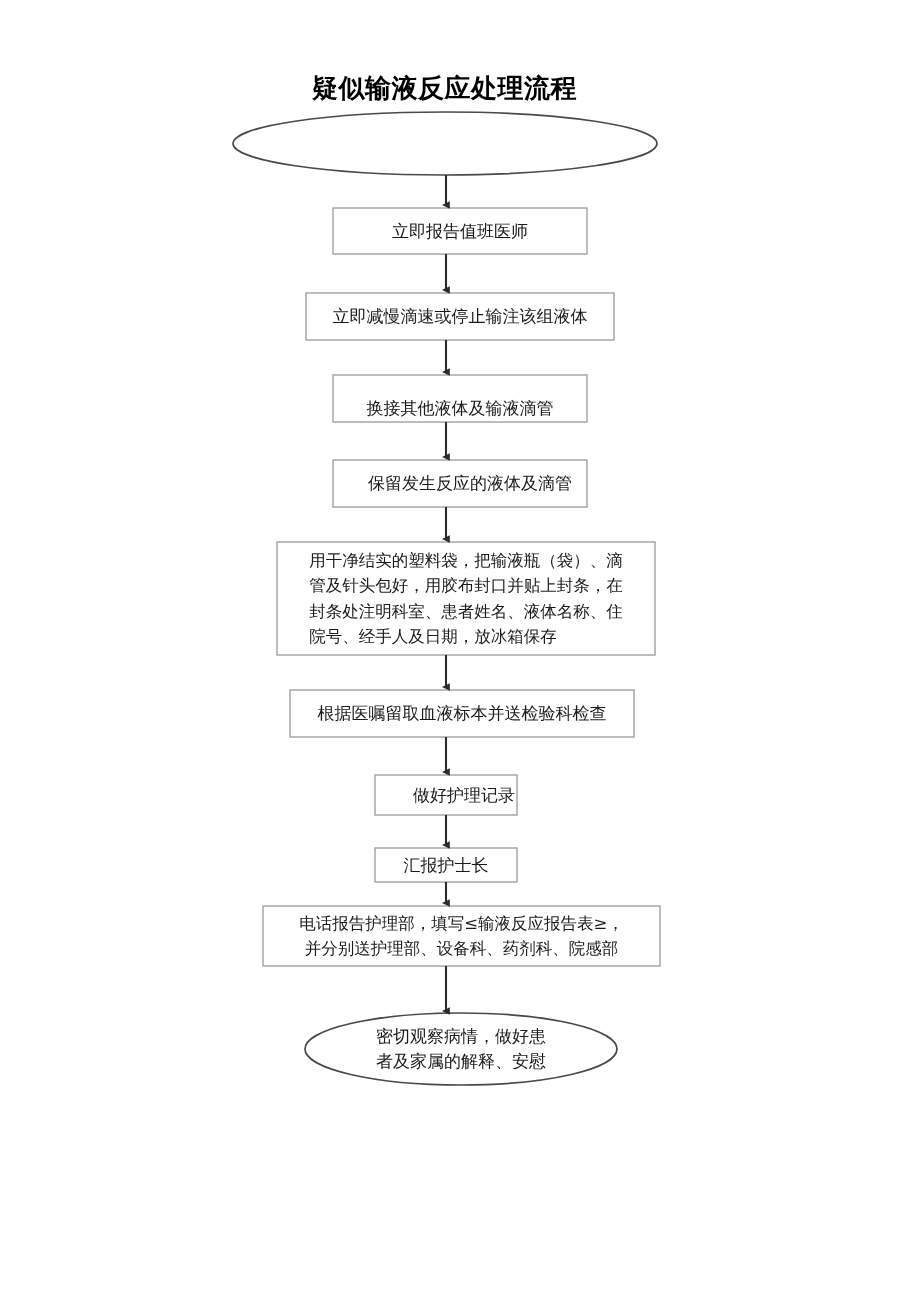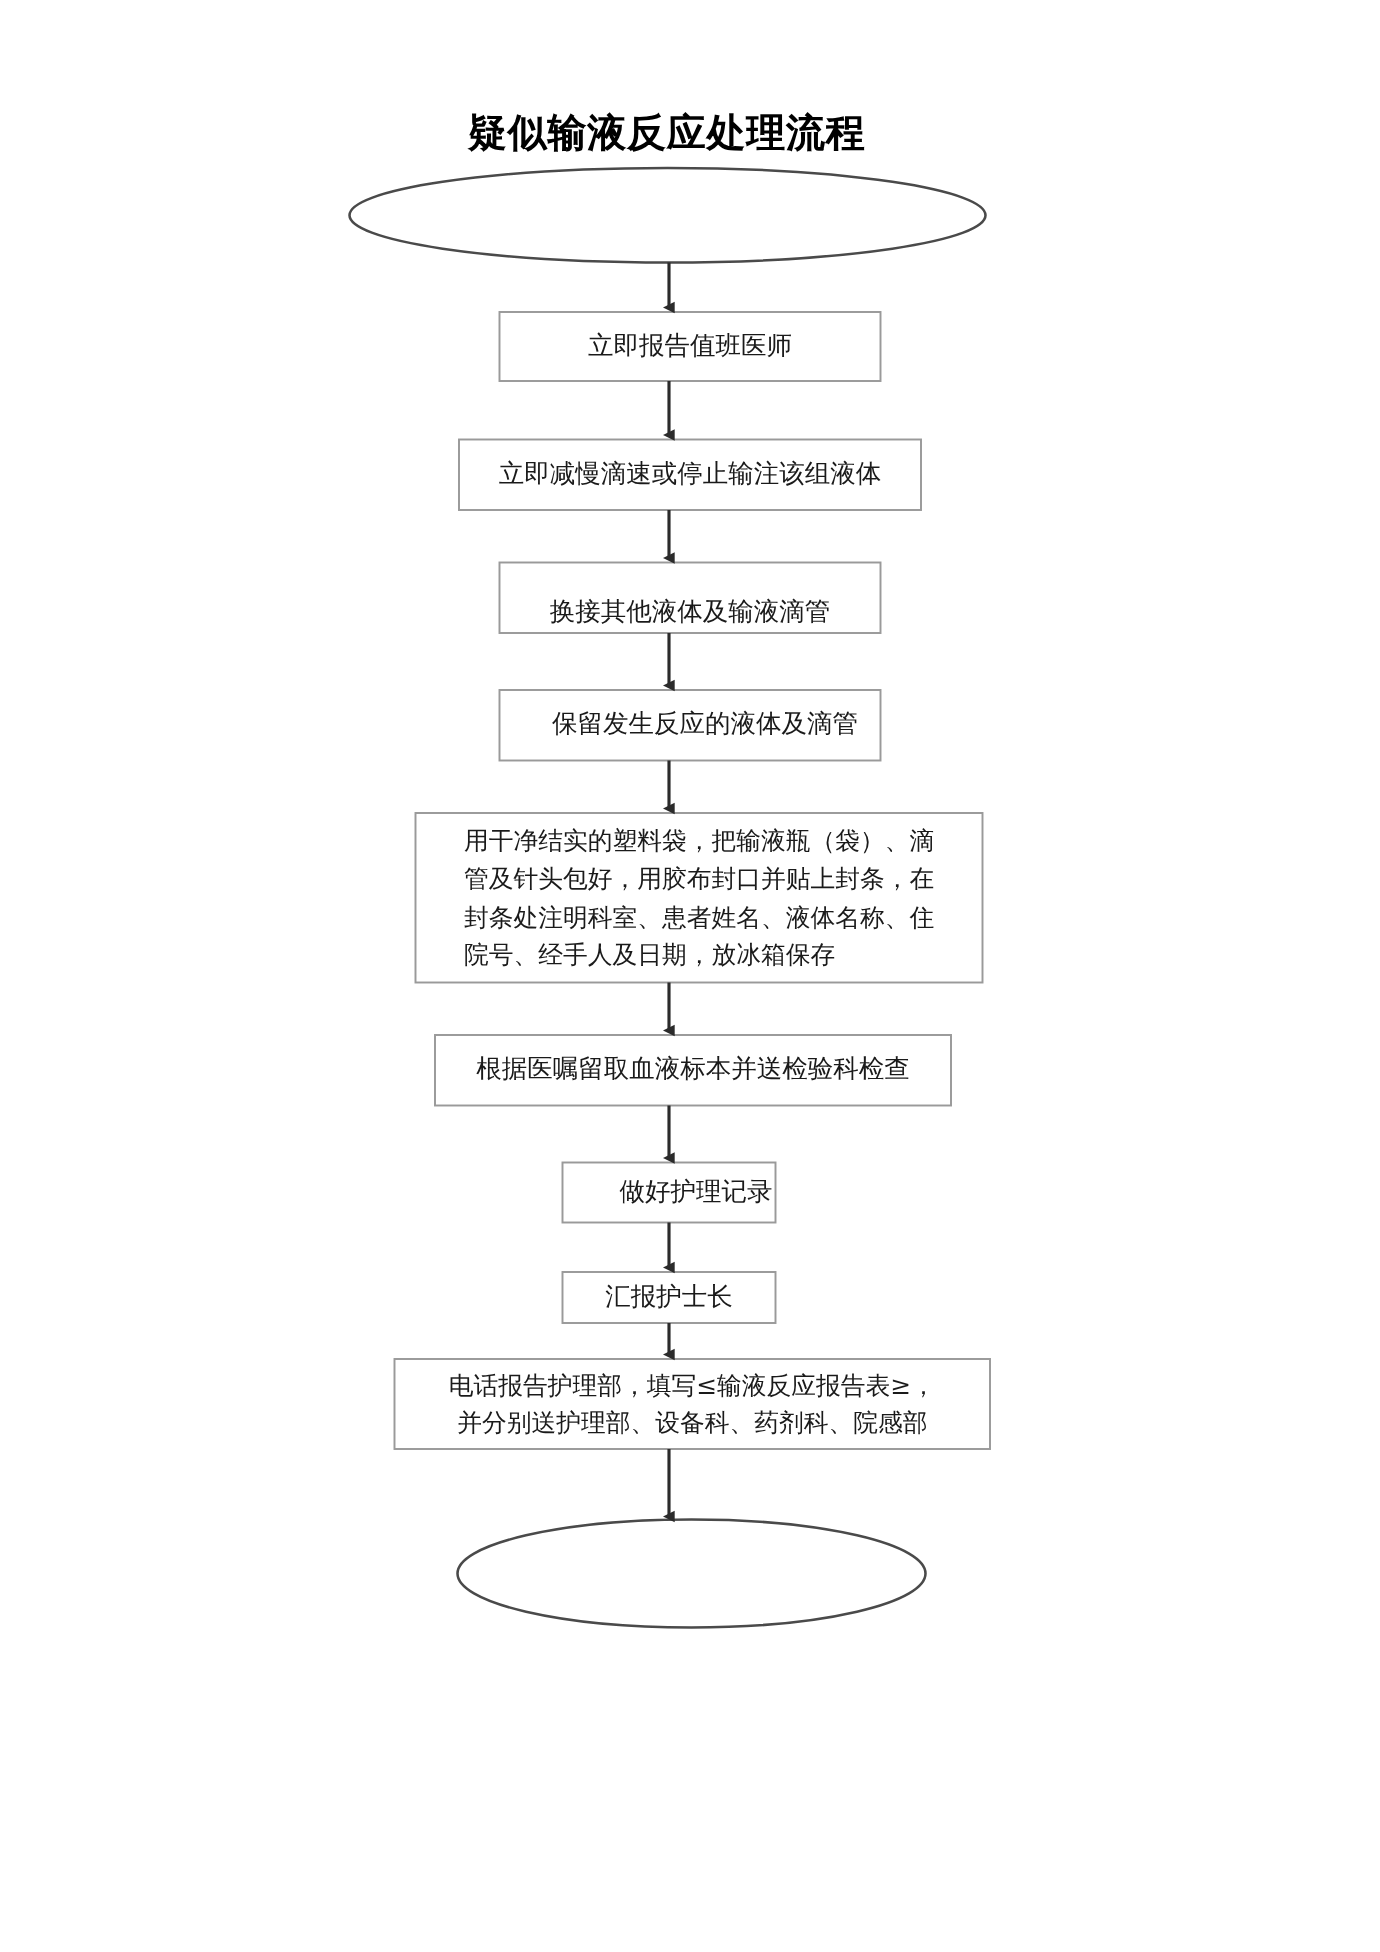--- a/index.html
+++ b/index.html
@@ -112,20 +112,22 @@
 
   <div class="node-text t-17" style="left:290px; top:690px; width:344px; height:47px;">根据医嘱留取血液标本并送检验科检查</div>
 
   <div class="node-text t-17" style="left:375px; top:775px; width:142px; height:40px;padding-left:36px;">做好护理记录</div>
 
   <div class="node-text t-17" style="left:375px; top:848px; width:142px; height:34px;">汇报护士长</div>
 
   <div class="node-text t-16" style="left:270px; top:908px; width:383px; height:57px; line-height:1.5;">电话报告护理部，填写≤输液反应报告表≥，
 并分别送护理部、设备科、药剂科、院感部</div>
 
+  <div class="node-text t-17" style="left:330px; top:1015px; width:262px; height:68px; line-height:1.5;">密切观察病情，做好患
+者及家属的解释、安慰</div>
 
   <div class="hit" style="left:233px; top:112px; width:424px; height:63px;"></div>
   <div class="hit" style="left:333px; top:208px; width:254px; height:46px;"></div>
   <div class="hit" style="left:306px; top:293px; width:308px; height:47px;"></div>
   <div class="hit" style="left:333px; top:375px; width:254px; height:47px;"></div>
   <div class="hit" style="left:333px; top:460px; width:254px; height:47px;"></div>
   <div class="hit" style="left:277px; top:542px; width:378px; height:113px;"></div>
   <div class="hit" style="left:290px; top:690px; width:344px; height:47px;"></div>
   <div class="hit" style="left:375px; top:775px; width:142px; height:40px;"></div>
   <div class="hit" style="left:375px; top:848px; width:142px; height:34px;"></div>

